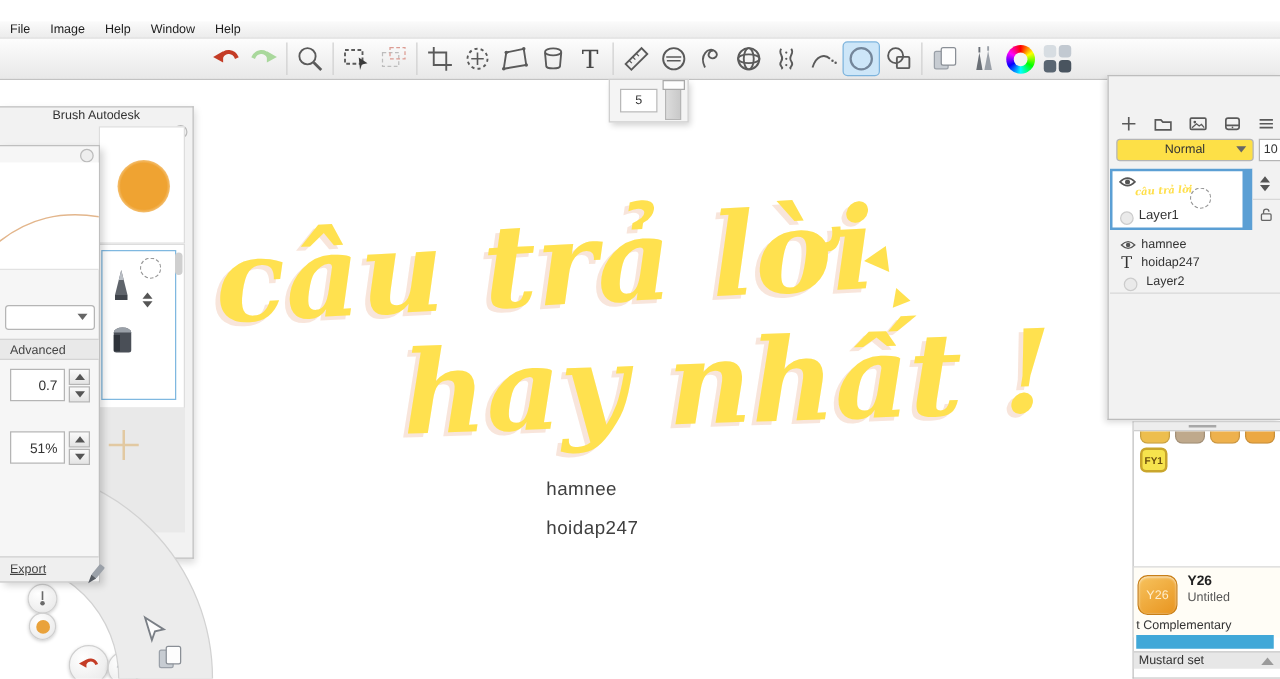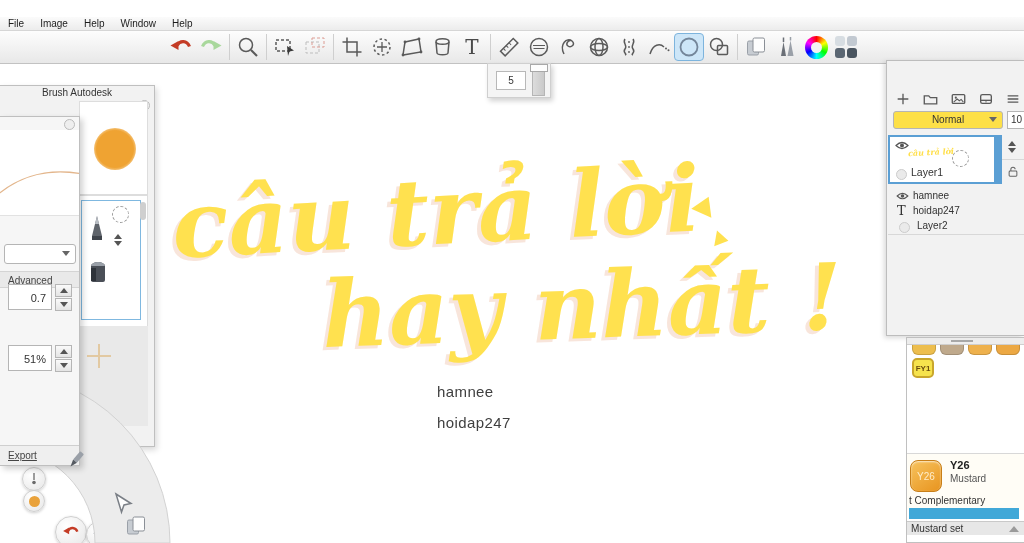--- a/index.html
+++ b/index.html
@@ -83,21 +83,21 @@
   .bl-plus::after{content:"";position:absolute;left:0;top:11px;width:24px;height:2px;background:#e2c9a2;}
 
   .brush-props{position:absolute;left:0;top:97px;width:80px;height:350px;background:#f6f6f6;
     border:1px solid #bfbfbf;border-left:none;box-sizing:border-box;box-shadow:3px 3px 6px rgba(0,0,0,.18);z-index:6;margin-top:19px;}
   .bp-close{position:absolute;right:4px;top:2px;width:9px;height:9px;border:1px solid #bbb;border-radius:50%;background:#eee;}
   .bp-stroke{position:absolute;left:0;top:13px;width:79px;height:85px;background:#fff;border-bottom:1px solid #e2e2e2;}
   .bp-drop{position:absolute;left:4px;top:127px;width:70px;height:18px;background:#fff;border:1px solid #b5b5b5;border-radius:3px;}
   .bp-adv{position:absolute;left:0;top:154px;width:100%;height:17px;background:#e9e9e9;
     border-top:1px solid #d4d4d4;border-bottom:1px solid #d4d4d4;font-size:10px;color:#444;line-height:17px;padding-left:8px;box-sizing:border-box;}
   .spinrow{position:absolute;left:8px;width:66px;height:28px;}
-  .sr1{top:167px;padding-left:29px;} .sr2{top:228px;}
+  .sr1{top:178px;padding-left:29px;} .sr2{top:228px;}
   .spin-val{position:absolute;left:0;top:0;width:44px;height:26px;background:#fff;border:1px solid #b5b5b5;
     font-size:11px;color:#333;text-align:right;line-height:26px;padding-right:5px;box-sizing:border-box;}
   .stepper{position:absolute;left:47px;top:0;width:17px;height:28px;}
   .step{position:absolute;left:0;width:17px;height:13px;background:linear-gradient(#fafafa,#e4e4e4);
     border:1px solid #b5b5b5;box-sizing:border-box;display:flex;align-items:center;justify-content:center;}
   .step.dn{top:14px;}
   .bp-export{position:absolute;left:0;bottom:0;width:100%;height:20px;background:#efefef;border-top:1px solid #cfcfcf;
     font-size:10px;color:#444;line-height:20px;padding-left:8px;box-sizing:border-box;text-decoration:underline;}
   .caret{width:0;height:0;border-left:4px solid transparent;border-right:4px solid transparent;border-top:5px solid #666;}
   .tri-up{width:0;height:0;border-left:4px solid transparent;border-right:4px solid transparent;border-bottom:5px solid #555;}
@@ -487,21 +487,21 @@
     <div class="cp-row">
       <div class="cp-sw" style="background:#edbe4e;"></div>
       <div class="cp-sw" style="background:#bfa98c;"></div>
       <div class="cp-sw" style="background:#eeb14d;"></div>
       <div class="cp-sw" style="background:#eca843;"></div>
     </div>
     <div class="cp-fy1">FY1</div>
     <div class="cp-info">
       <div class="cp-y26">Y26</div>
       <div class="cp-code">Y26</div>
-      <div class="cp-name">Mustard</div>
+      <div class="cp-name">Untitled</div>
       <div class="cp-comp">t Complementary</div>
     </div>
     <div class="cp-bar" style="background:#41a8d8;"></div>
     <div class="cp-custom">
       <span>Mustard set</span>
       <div class="cp-tri"></div>
     </div>
   </div>
 
   <svg class="abs" style="left:0;top:353px;z-index:5;" width="190" height="190" viewBox="0 0 190 190">

